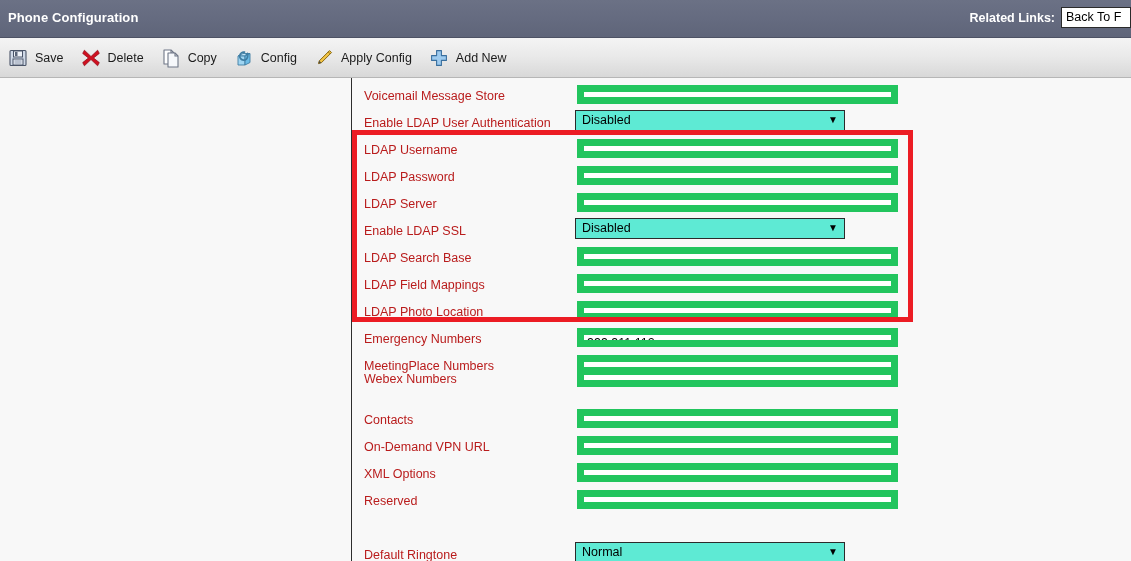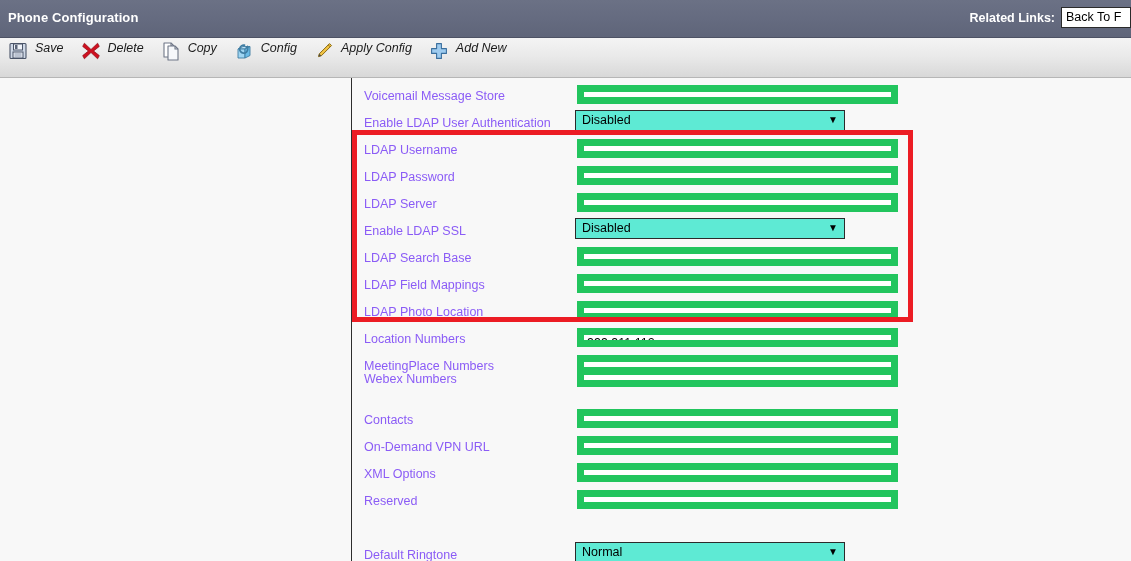--- a/index.html
+++ b/index.html
@@ -69,25 +69,25 @@
     left: 0; top: 38px;
     width: 1131px; height: 40px;
     background: linear-gradient(to bottom, #f4f4f4 0%, #eaeaea 45%, #d8d8d8 100%);
     border-bottom: 1px solid #b6b6b6;
     box-sizing: border-box;
     display: flex;
     align-items: center;
   }
   .tool-btn {
     display: flex;
+    align-items: center;
     height: 34px;
     padding: 0 9px 0 8px;
     cursor: default;
     user-select: none;
-    font-style: italic;
   }
   .tool-btn .tb-label {
     font-size: 12.5px;
     color: #1b1b1b;
     margin-left: 7px;
     white-space: nowrap;
   }
   .tool-ico {
     width: 20px; height: 20px;
     flex: 0 0 20px;
@@ -122,21 +122,21 @@
     position: absolute;
     left: 0;
     width: 778px;
     height: 27px;
   }
   .row .lbl {
     position: absolute;
     left: 11px;
     top: 6px;
     font-size: 12.5px;
-    color: #8b5cf6;
+    color: #b91c1c;
     white-space: nowrap;
   }
   .field-text {
     position: absolute;
     left: 224px;
     top: 2px;
     width: 321px;
     height: 19px;
     background: #ffffff;
     border: 7px solid #22c55e;
@@ -311,21 +311,21 @@
       </div>
       <div class="row" style="top: 194px;">
         <div class="lbl">LDAP Field Mappings</div>
         <div class="field-text"></div>
       </div>
       <div class="row" style="top: 221px;">
         <div class="lbl">LDAP Photo Location</div>
         <div class="field-text"></div>
       </div>
       <div class="row" style="top: 248px;">
-        <div class="lbl">Location Numbers</div>
+        <div class="lbl">Emergency Numbers</div>
         <div class="field-text">999,911,112</div>
       </div>
       <div class="row" style="top: 275px;">
         <div class="lbl">MeetingPlace Numbers</div>
         <div class="field-text"></div>
       </div>
       <div class="row" style="top: 288px;">
         <div class="lbl">Webex Numbers</div>
         <div class="field-text"></div>
       </div>

